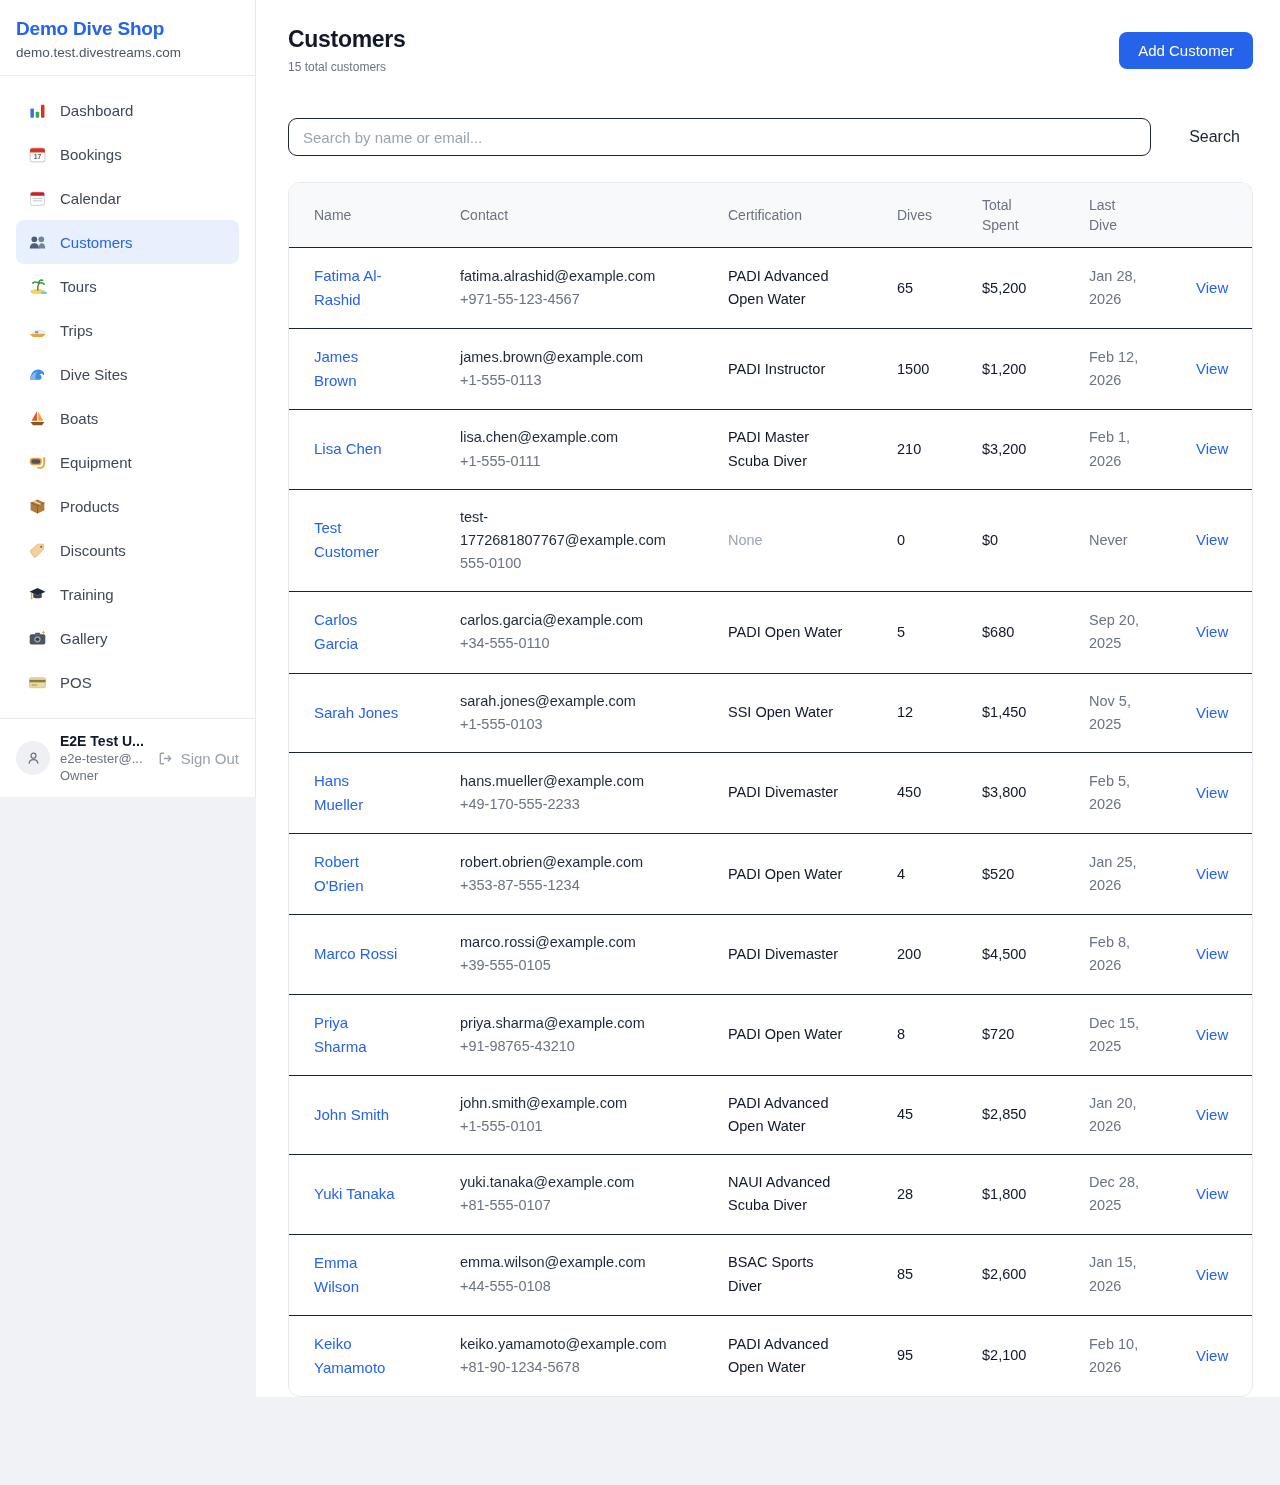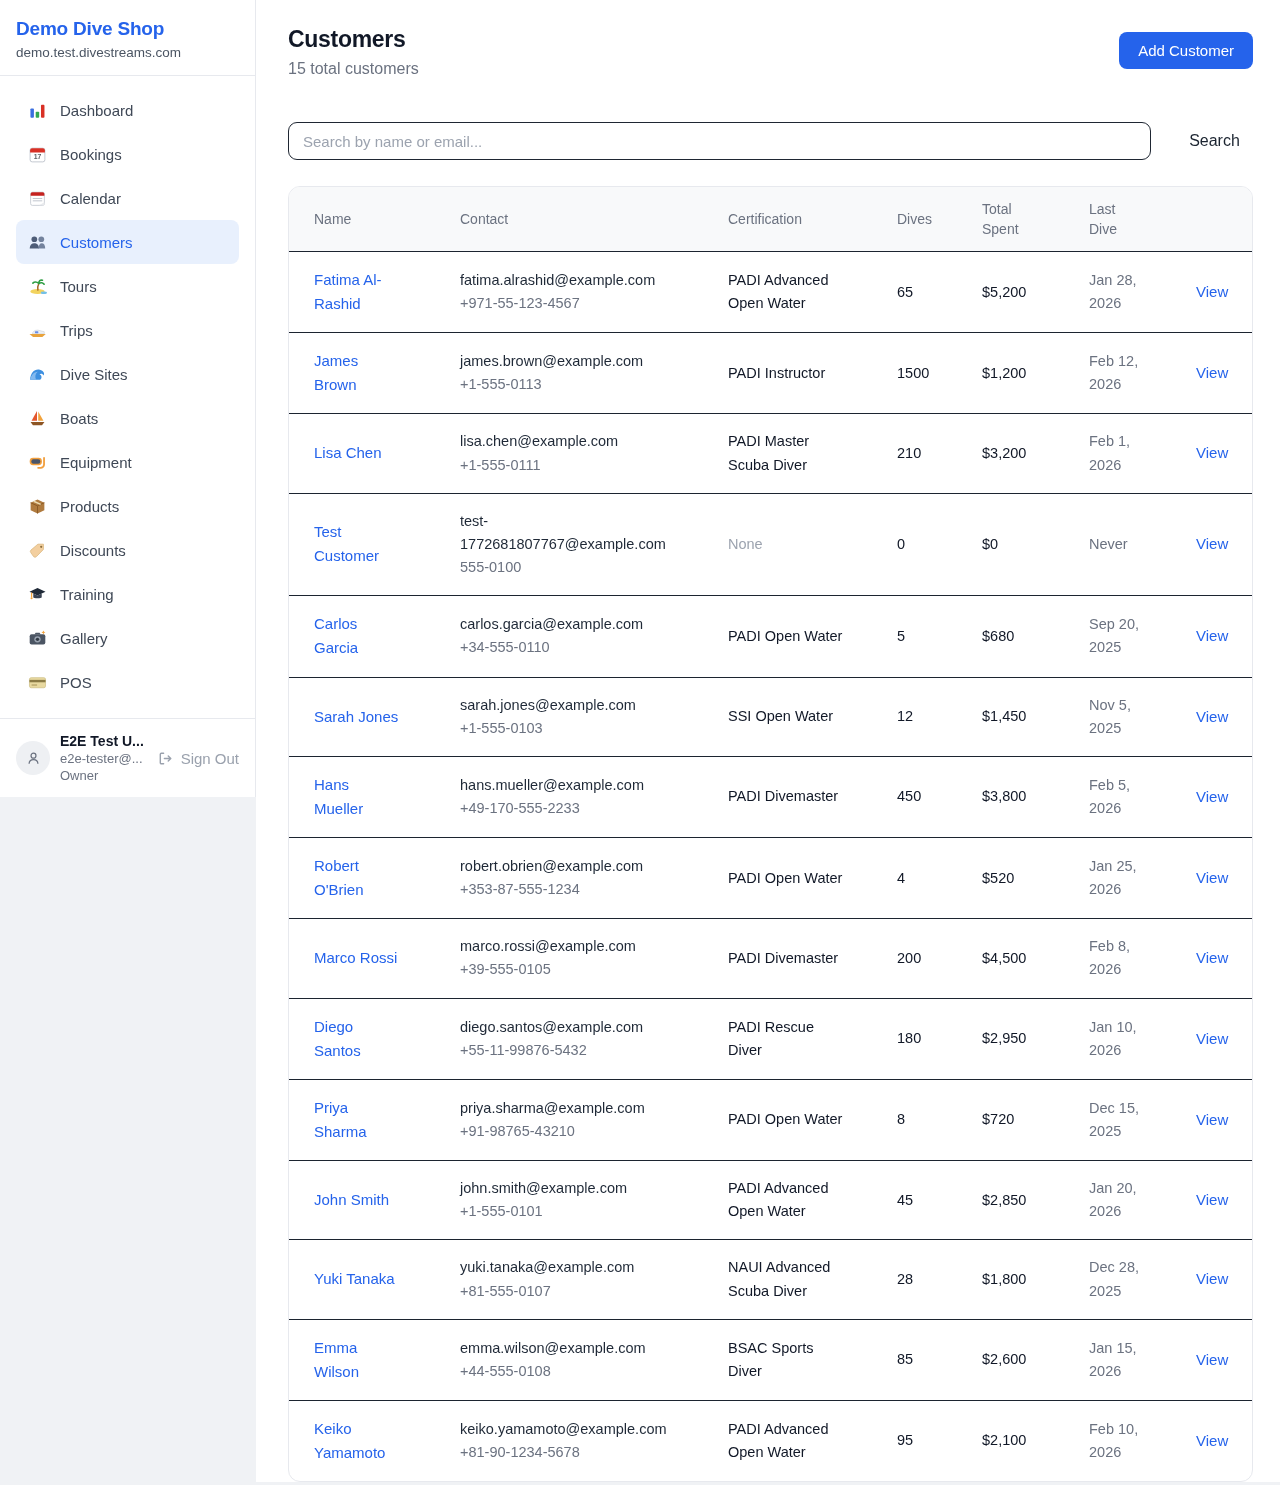--- a/index.html
+++ b/index.html
@@ -60,21 +60,21 @@
   
   .main {
     flex: 1;
     background: #ffffff;
     padding: 26px 27px 0 32px;
     box-sizing: border-box;
     min-width: 0;
   }
   .page-header { display: flex; justify-content: space-between; align-items: flex-start; }
   .page-title { margin: 0; font-size: 23px; font-weight: 700; color: #111827; letter-spacing: -0.3px; }
-  .page-subtitle { margin: 7px 0 0; font-size: 16px; color: #6b7280; }
+  .page-subtitle { margin: 7px 0 0; font-size: 12px; color: #6b7280; }
   .add-btn {
     margin-top: 6px;
     background: #2563eb; color: #ffffff;
     font-family: inherit; font-size: 15px; font-weight: 500;
     border: none; border-radius: 8px;
     padding: 10px 19px; cursor: pointer; flex: none;
   }
 
   .search-row { display: flex; align-items: center; margin-top: 44px; }
   .search-input {
@@ -457,32 +457,20 @@
       <div class="email">marco.rossi@example.com</div>
       <div class="phone">+39-555-0105</div>
     </td>
     <td class="c-cert"><span class="cert">PADI Divemaster</span></td>
     <td class="c-dives">200</td>
     <td class="c-total">$4,500</td>
     <td class="c-last"><span class="date">Feb 8, 2026</span></td>
     <td class="c-view"><a href="#" class="view-link">View</a></td>
   </tr>
 
-  <tr>
-    <td class="c-name"><a href="#" class="name-link">Diego Santos</a></td>
-    <td class="c-contact">
-      <div class="email">diego.santos@example.com</div>
-      <div class="phone">+55-11-99876-5432</div>
-    </td>
-    <td class="c-cert"><span class="cert">PADI Rescue Diver</span></td>
-    <td class="c-dives">180</td>
-    <td class="c-total">$2,950</td>
-    <td class="c-last"><span class="date">Jan 10, 2026</span></td>
-    <td class="c-view"><a href="#" class="view-link">View</a></td>
-  </tr>
 
   <tr>
     <td class="c-name"><a href="#" class="name-link">Priya Sharma</a></td>
     <td class="c-contact">
       <div class="email">priya.sharma@example.com</div>
       <div class="phone">+91-98765-43210</div>
     </td>
     <td class="c-cert"><span class="cert">PADI Open Water</span></td>
     <td class="c-dives">8</td>
     <td class="c-total">$720</td>

